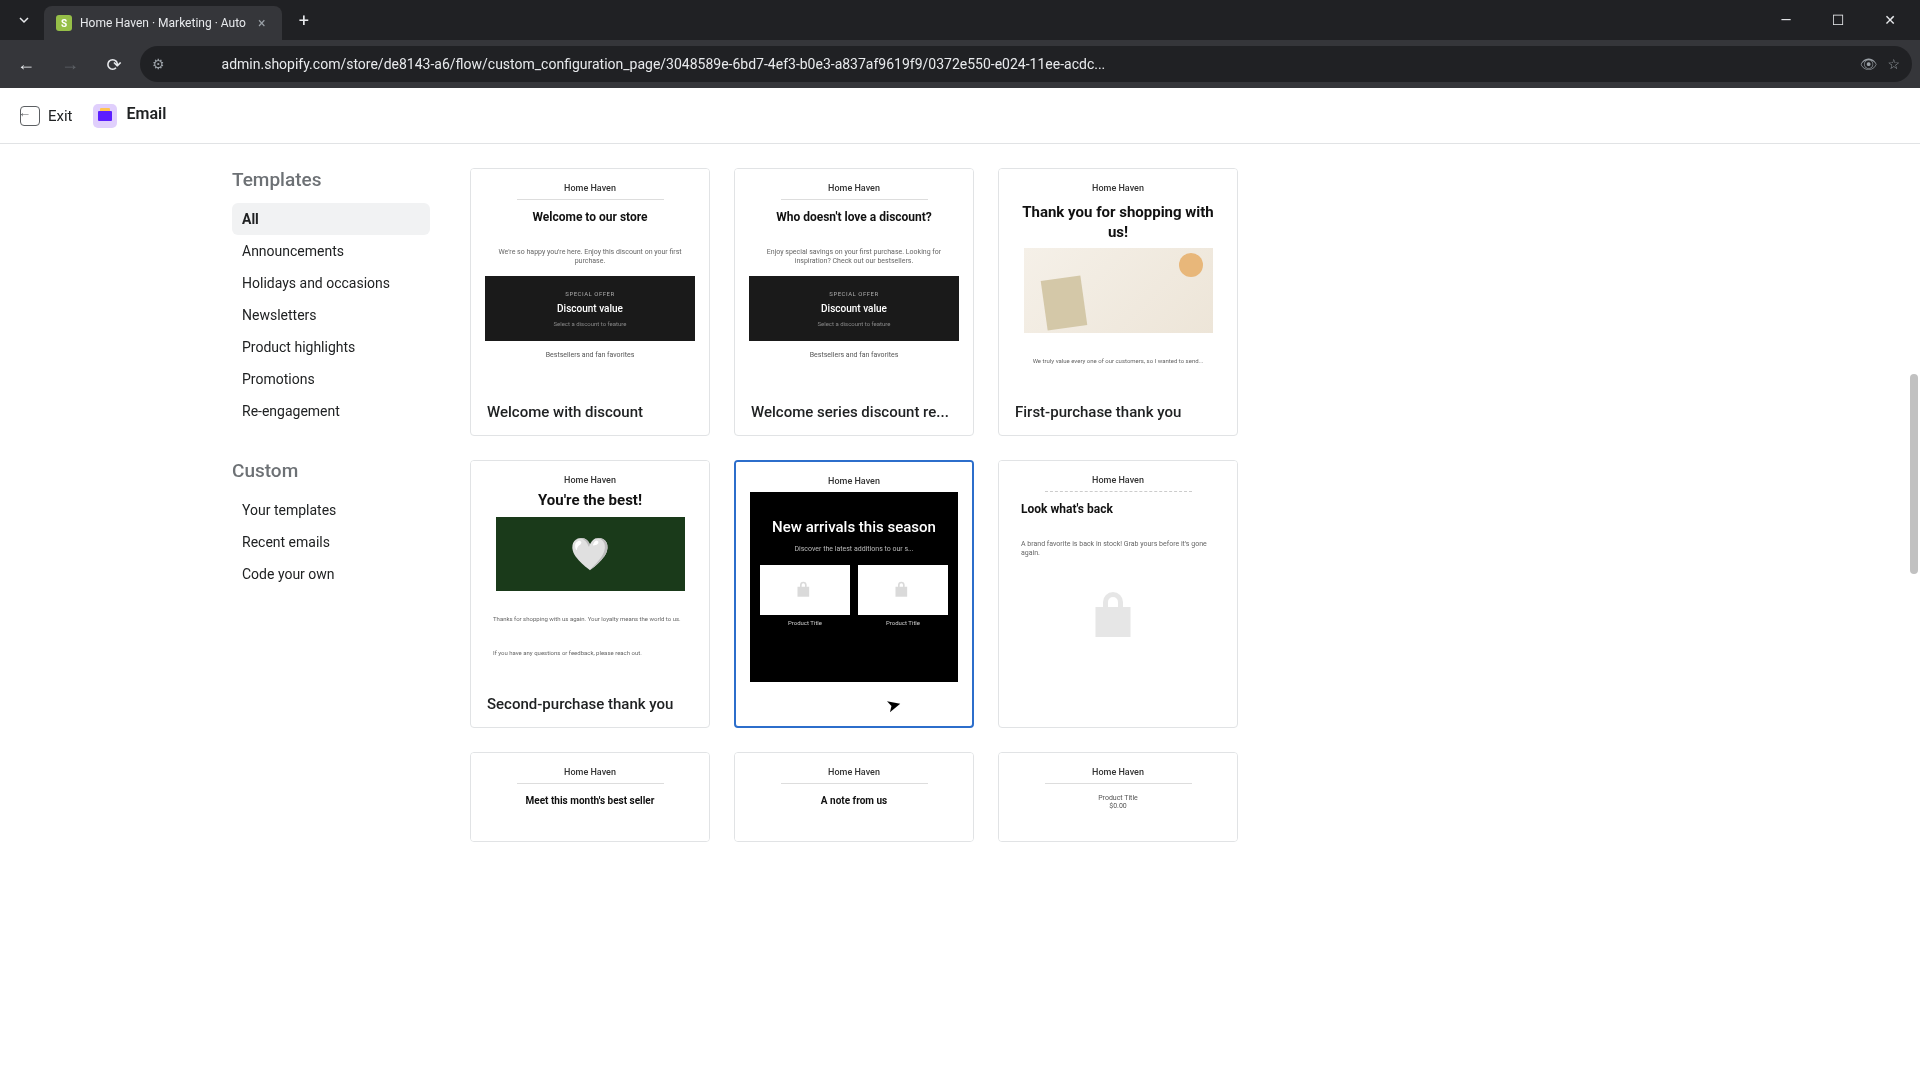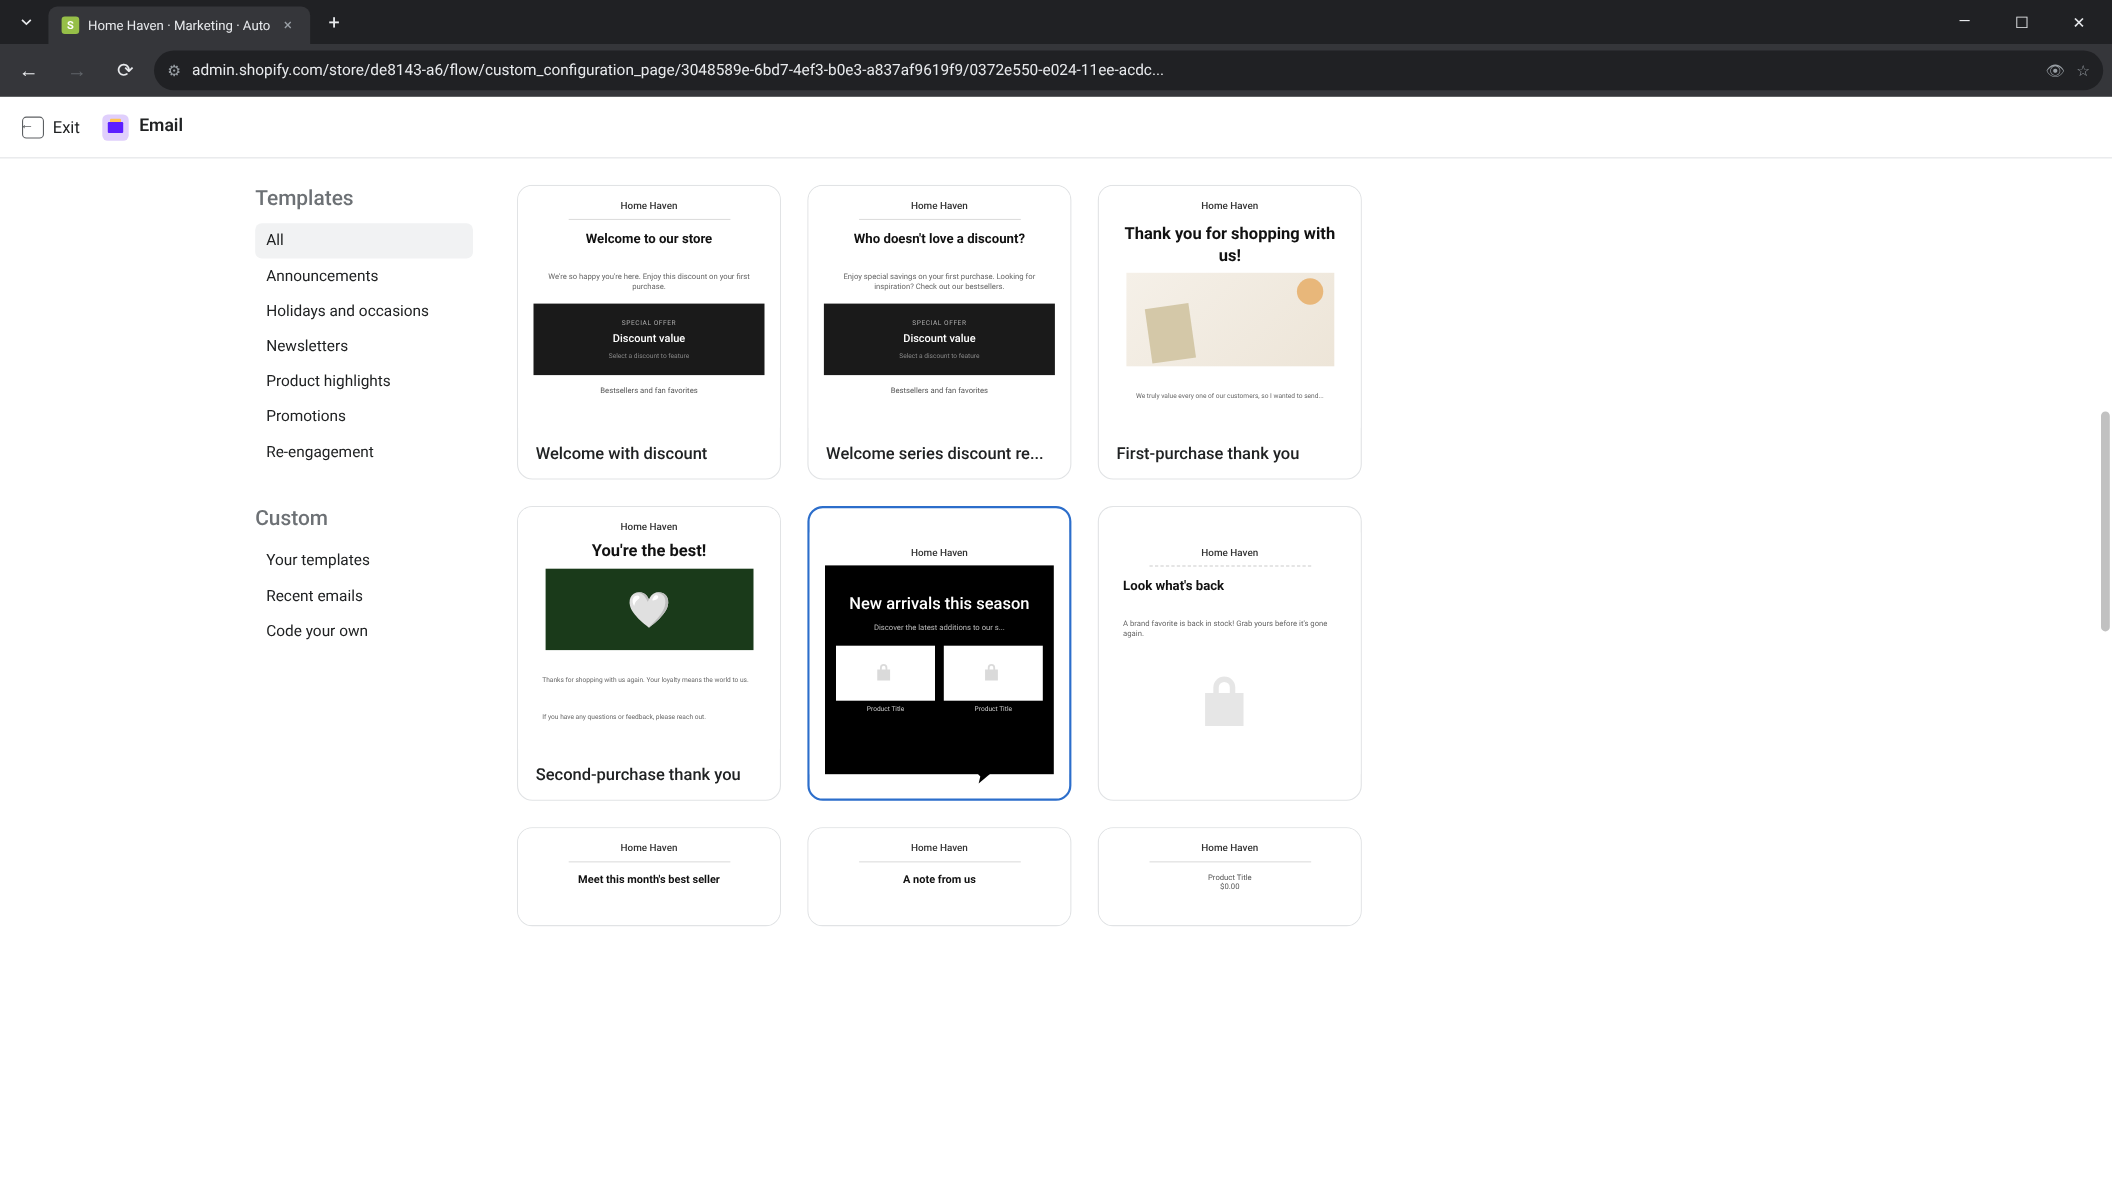--- a/index.html
+++ b/index.html
@@ -15,21 +15,21 @@
 .tab-close { width: 16px; height: 16px; display: flex; align-items: center; justify-content: center; font-size: 14px; color: #9aa0a6; cursor: pointer; }
 .new-tab { width: 28px; height: 28px; display: flex; align-items: center; justify-content: center; font-size: 18px; color: #e8eaed; cursor: pointer; margin-left: 4px; }
 .window-controls { margin-left: auto; display: flex; gap: 8px; }
 .win-btn { width: 44px; height: 32px; display: flex; align-items: center; justify-content: center; color: #e8eaed; cursor: pointer; font-size: 14px; }
 
 .toolbar { display: flex; align-items: center; height: 48px; padding: 0 8px; gap: 8px; background: #35363a; }
 .nav-btn { width: 36px; height: 36px; display: flex; align-items: center; justify-content: center; cursor: pointer; border-radius: 50%; font-size: 18px; color: #e8eaed; }
 .nav-btn.disabled { color: #5f6368; }
 .addr-bar { flex: 1; display: flex; align-items: center; background: #202124; border-radius: 20px; height: 36px; padding: 0 12px; gap: 10px; }
 .addr-icon { color: #9aa0a6; font-size: 14px; }
-.addr-text { flex: 1; color: #e8eaed; font-size: 14px; white-space: nowrap; overflow: hidden; text-overflow: ellipsis; }
+.addr-text { flex: 1; color: #e8eaed; font-size: 14px; white-space: nowrap; overflow: hidden; text-overflow: ellipsis; margin-left: 47px; }
 .toolbar-icons { display: flex; gap: 4px; align-items: center; }
 .toolbar-icon { width: 36px; height: 36px; display: flex; align-items: center; justify-content: center; cursor: pointer; font-size: 16px; color: #e8eaed; }
 .incognito-badge { display: flex; align-items: center; gap: 6px; background: #3c4043; border-radius: 16px; padding: 6px 12px; font-size: 13px; color: #e8eaed; cursor: pointer; }
 
 
 .app-header { display: flex; align-items: center; height: 56px; border-bottom: 1px solid #e1e3e5; padding: 0 20px; gap: 20px; background: #fff; }
 .exit-btn { display: flex; align-items: center; gap: 8px; font-size: 15px; color: #202223; cursor: pointer; }
 .exit-icon { width: 20px; height: 20px; border: 1.5px solid #5c5f62; border-radius: 4px; position: relative; }
 .exit-icon::after { content: "←"; position: absolute; left: -3px; top: -2px; font-size: 13px; color: #5c5f62; }
 .app-badge { display: flex; align-items: flex-start; gap: 10px; }
@@ -37,25 +37,25 @@
 .app-icon-inner { width: 14px; height: 10px; background: #5c1eff; border-radius: 1px; position: relative; }
 .app-icon-inner::before { content: ""; position: absolute; top: -3px; left: 2px; right: 2px; height: 3px; background: #ffc453; border-radius: 1px 1px 0 0; }
 .app-name { font-size: 16px; font-weight: 600; color: #202223; }
 
 
 .content { display: flex; height: calc(1080px - 40px - 48px - 56px); padding: 24px 0 0 0; position: relative; }
 .sidebar { width: 230px; padding-left: 32px; margin-left: 200px; flex-shrink: 0; }
 .side-heading { font-size: 19px; font-weight: 500; color: #6d7175; margin-bottom: 12px; }
 .side-list { list-style: none; margin-bottom: 32px; }
 .side-item { font-size: 14px; color: #202223; padding: 8px 10px; cursor: pointer; border-radius: 6px; }
-.side-item.active { font-weight: 400; background: #f1f2f3; }
+.side-item.active { font-weight: 700; background: #f1f2f3; }
 
 .templates-grid { flex: 1; padding: 0 40px 40px 40px; display: grid; grid-template-columns: repeat(3, 240px); gap: 24px; align-content: start; justify-content: start; overflow-y: auto; }
 
-.template-card { background: #fff; border: 1px solid #e1e3e5; border-radius: 14px; overflow: hidden; cursor: pointer; display: flex; flex-direction: column; justify-content: center; }
+.template-card { background: #fff; border: 1px solid #e1e3e5; border-radius: 4px; overflow: hidden; cursor: pointer; display: flex; flex-direction: column; }
 .template-card.selected { border: 2px solid #2c6ecb; }
 .preview { height: 220px; padding: 14px; background: #fff; display: flex; flex-direction: column; align-items: center; font-size: 8px; color: #333; overflow: hidden; position: relative; }
 .preview .store { font-size: 9px; color: #333; font-weight: 500; margin-bottom: 6px; }
 .preview .divider { width: 70%; border-top: 1px solid #ddd; margin-bottom: 10px; }
 .preview .headline { font-size: 12px; font-weight: 700; text-align: center; color: #111; margin-bottom: 6px; line-height: 1.3; }
 .preview .sub { font-size: 7px; color: #666; text-align: center; margin-bottom: 10px; line-height: 1.3; padding: 0 8px; margin-top: 16px; }
 .preview .darkbox { background: #1a1a1a; color: #fff; width: 100%; padding: 14px 8px; text-align: center; display: flex; flex-direction: column; align-items: center; gap: 6px; }
 .preview .darkbox .tag { font-size: 6px; letter-spacing: 0.5px; color: #aaa; }
 .preview .darkbox .value { font-size: 10px; font-weight: 500; }
 .preview .darkbox .small { font-size: 6px; color: #888; }

